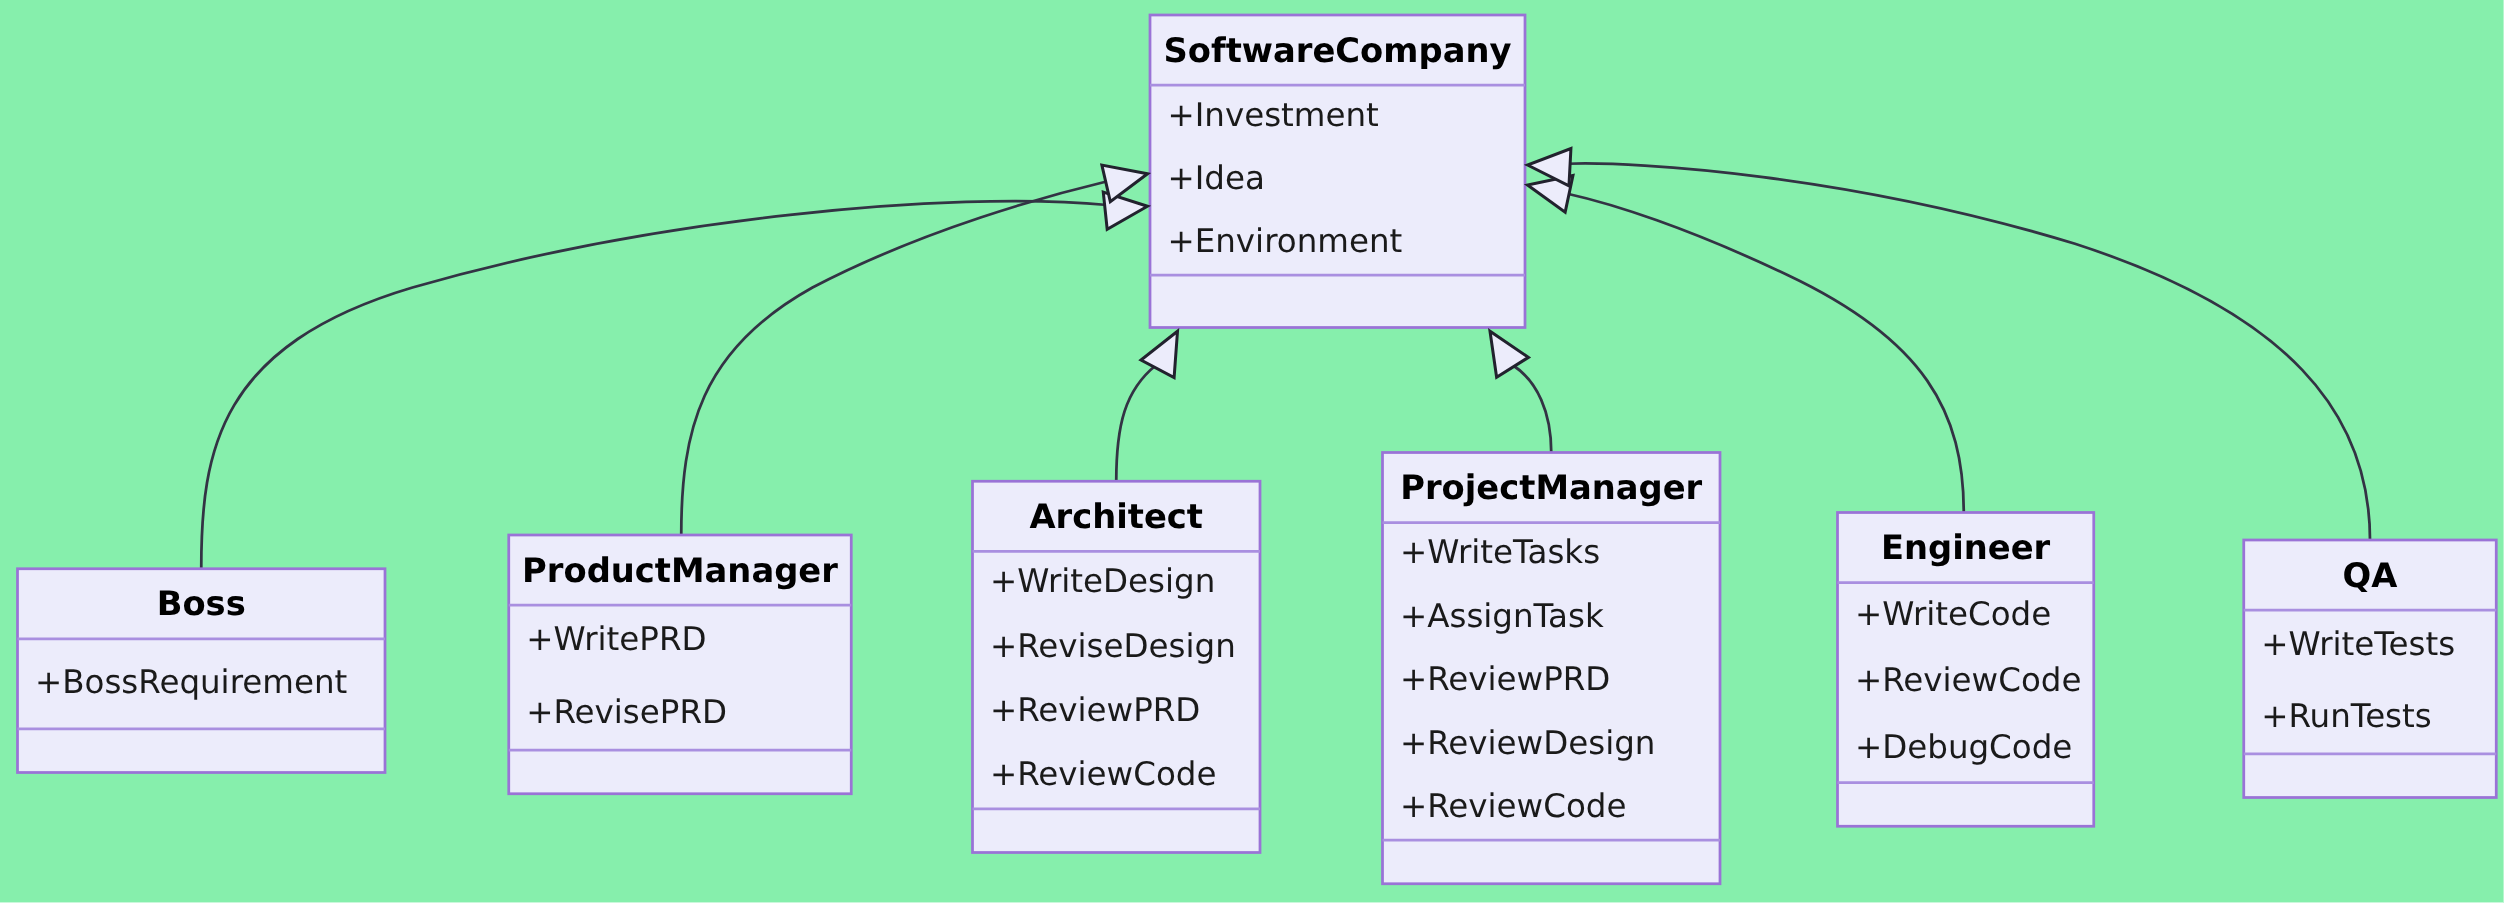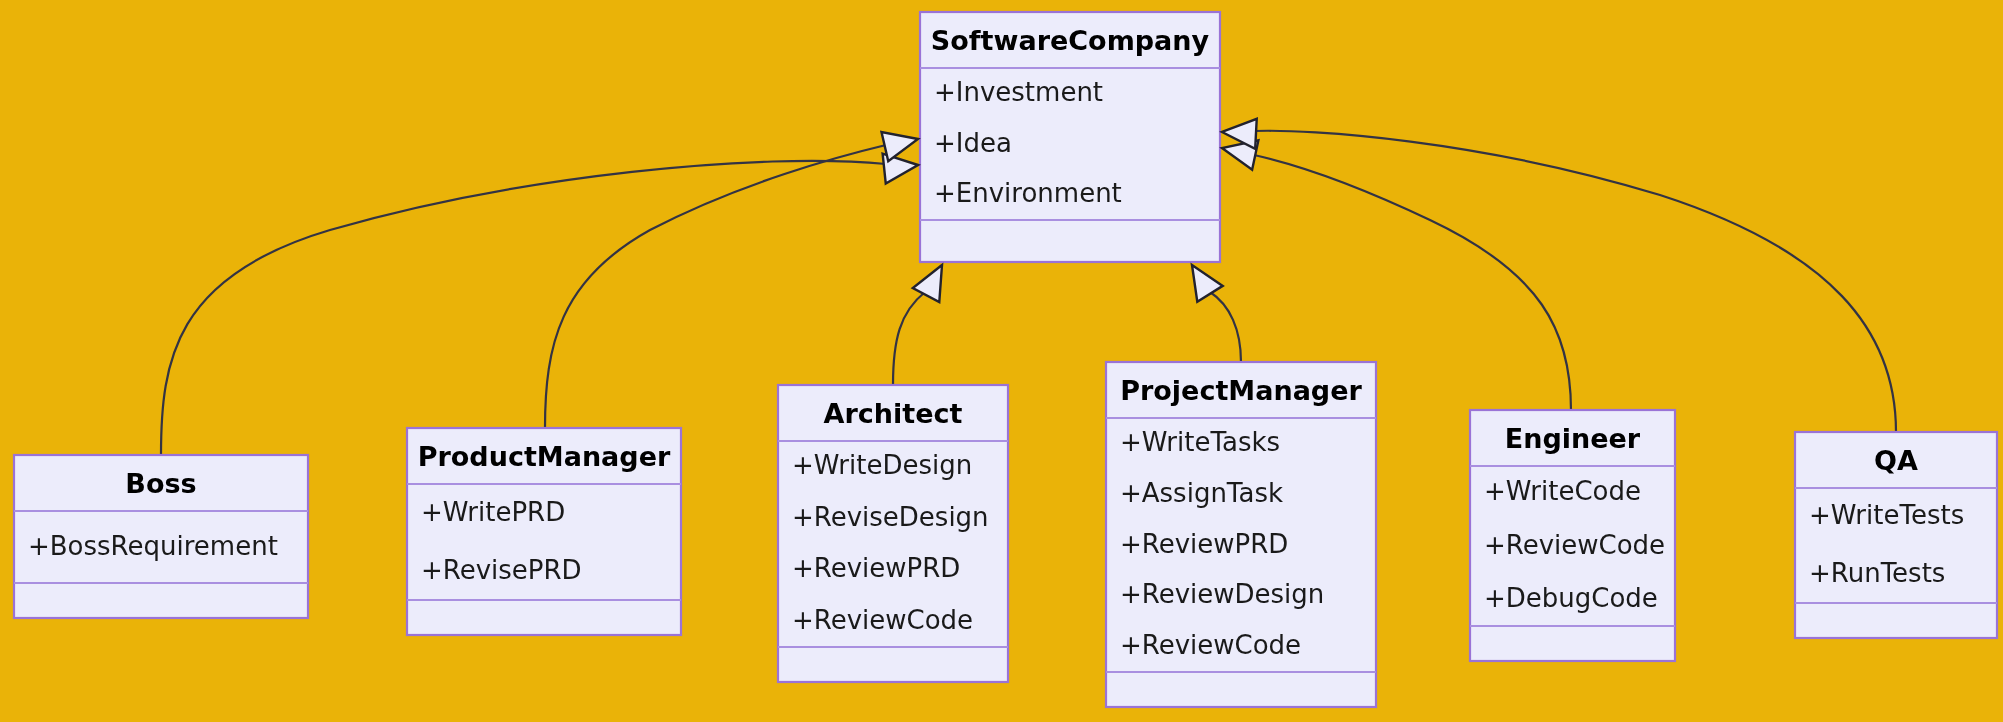--- a/index.html
+++ b/index.html
@@ -10,21 +10,21 @@
   body {
     width: 2003px;
     height: 722px;
     overflow: hidden;
     font-family: "DejaVu Sans", sans-serif;
   }
   #diagram-root {
     position: relative;
     width: 2003px;
     height: 722px;
-    background: #eab308;
+    background: #86efac;
   }
   svg#uml-svg {
     display: block;
     width: 2003px;
     height: 722px;
   }
   .cls-box {
     fill: #ececfb;
     stroke: #9a73d6;
     stroke-width: 2.2;

